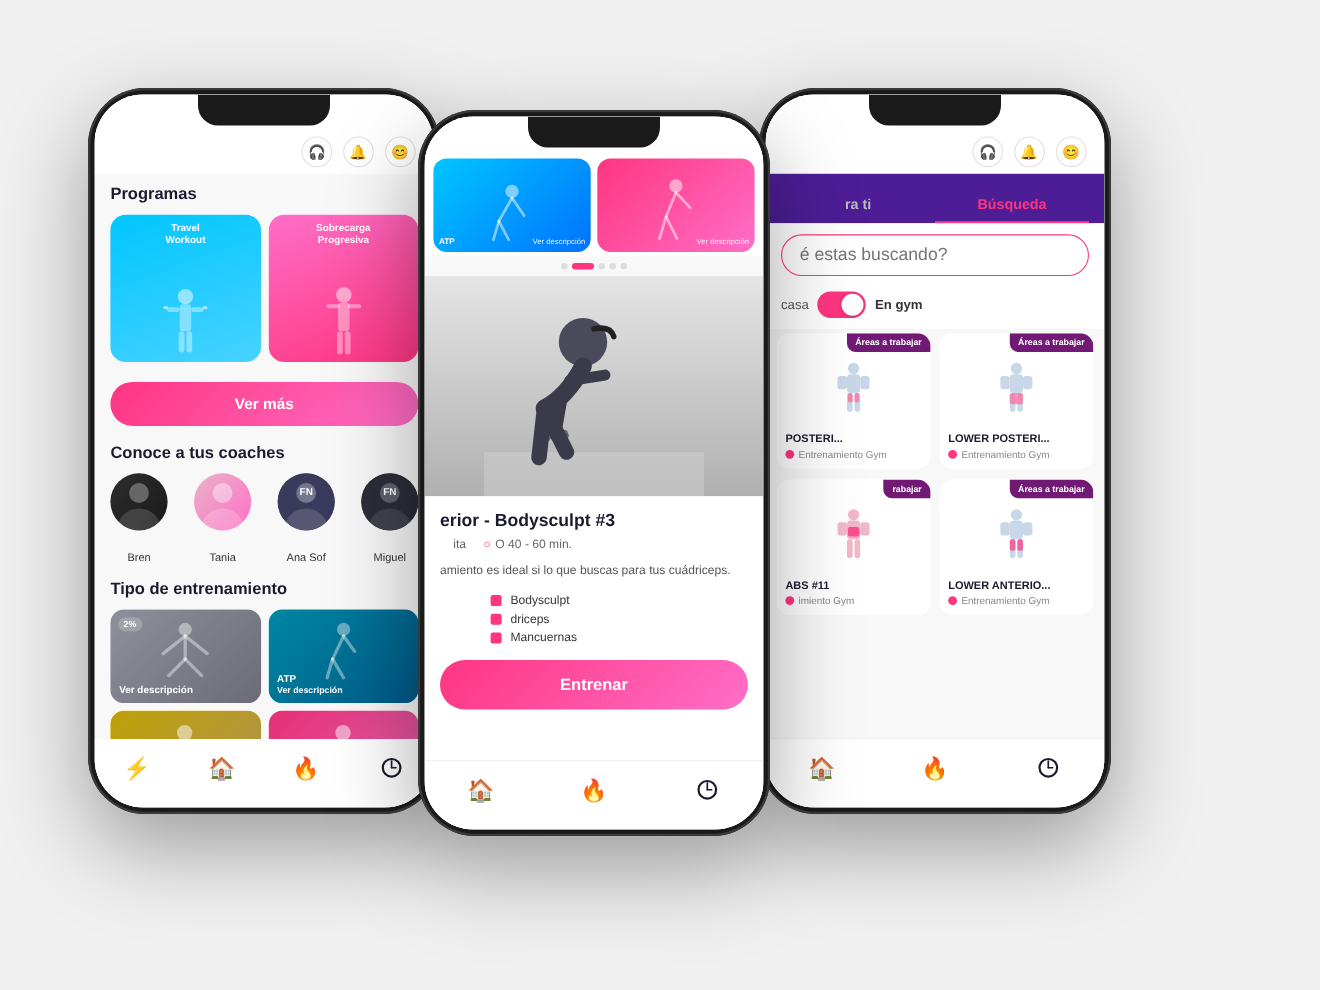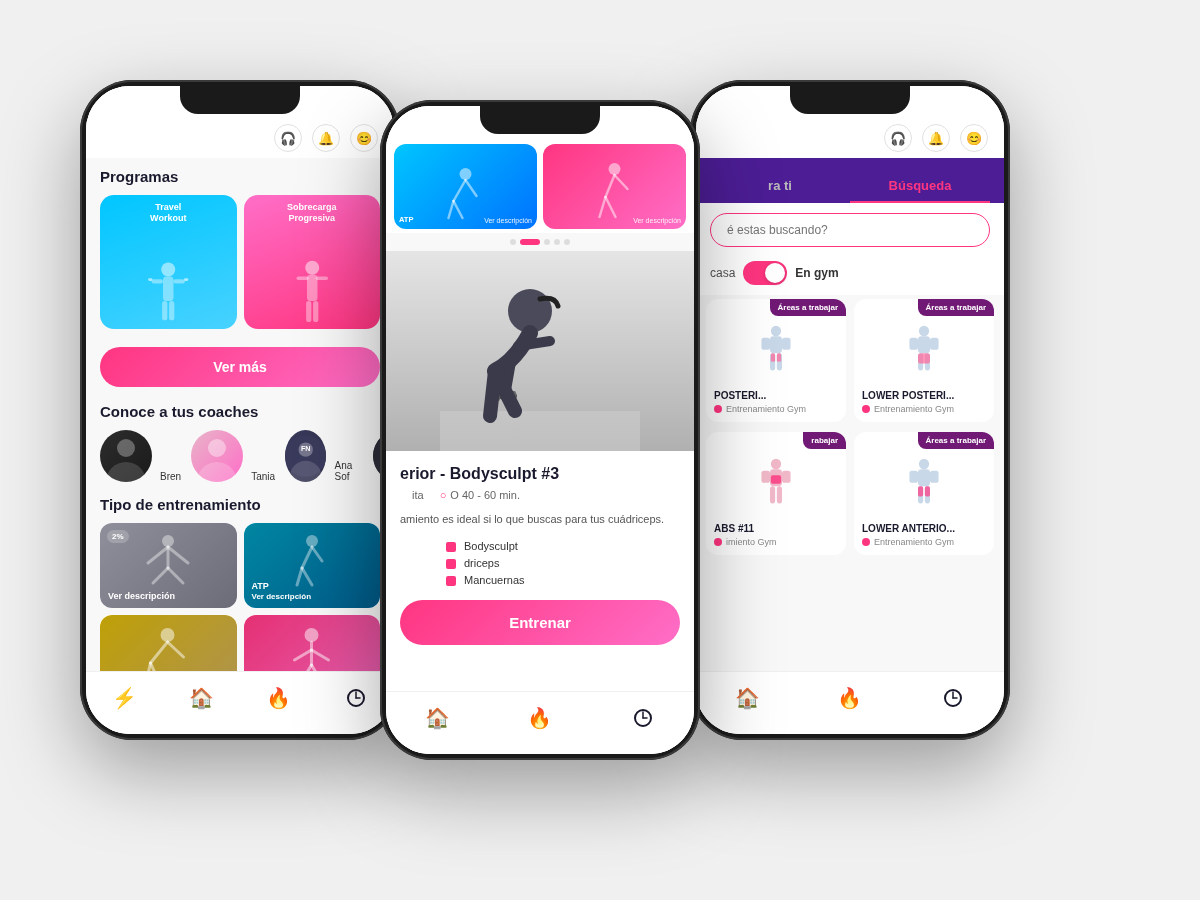--- a/index.html
+++ b/index.html
@@ -192,23 +192,23 @@
 
     
     .coaches-row {
       display: flex;
       gap: 10px;
       margin-bottom: 14px;
       justify-content: space-between;
     }
     .coach-item {
       display: flex;
-      flex-direction: row;
-      align-items: flex-end;
-      gap: 8px;
+      flex-direction: column;
+      align-items: center;
+      gap: 20px;
     }
     .coach-name {
       font-size: 10px;
       color: #333;
       font-weight: 500;
     }
 
     
     .training-grid {
       display: grid;
@@ -304,21 +304,21 @@
       margin-bottom: 12px;
     }
     .workout-tags {
       display: flex;
       flex-direction: column;
       gap: 5px;
       margin-bottom: 14px;
     }
     .workout-tag {
       display: flex;
-      align-items: flex-end;
+      align-items: center;
       gap: 8px;
       font-size: 11px;
       color: #333;
       font-weight: 500;
       padding-left: 46px;
     }
     .tag-dot {
       width: 10px;
       height: 10px;
       border-radius: 2px;
@@ -367,21 +367,21 @@
     }
     .search-bar-container {
       padding: 10px 14px;
       background: #fff;
     }
     .search-bar {
       width: 100%;
       border: 1.5px solid #ff3580;
       border-radius: 20px;
       padding: 9px 16px;
-      font-size: 12px;
+      font-size: 16px;
       color: #8b5cf6;
       outline: none;
     }
     .location-toggle {
       display: flex;
       align-items: center;
       gap: 8px;
       padding: 4px 14px 10px;
       background: #fff;
       font-size: 12px;

